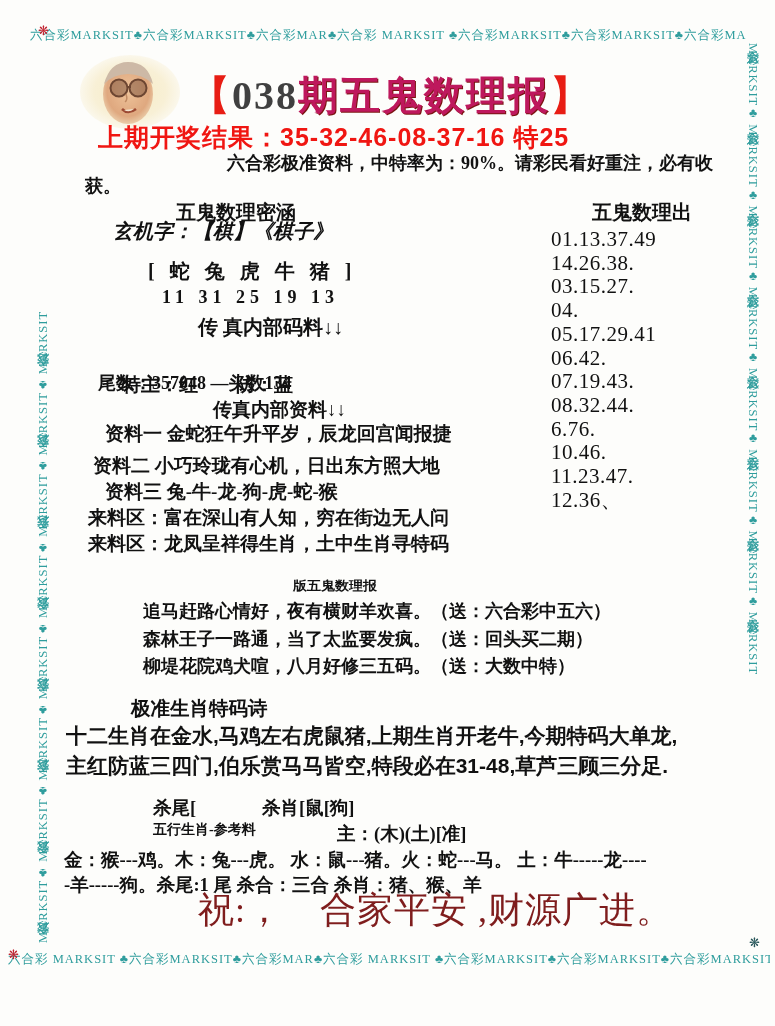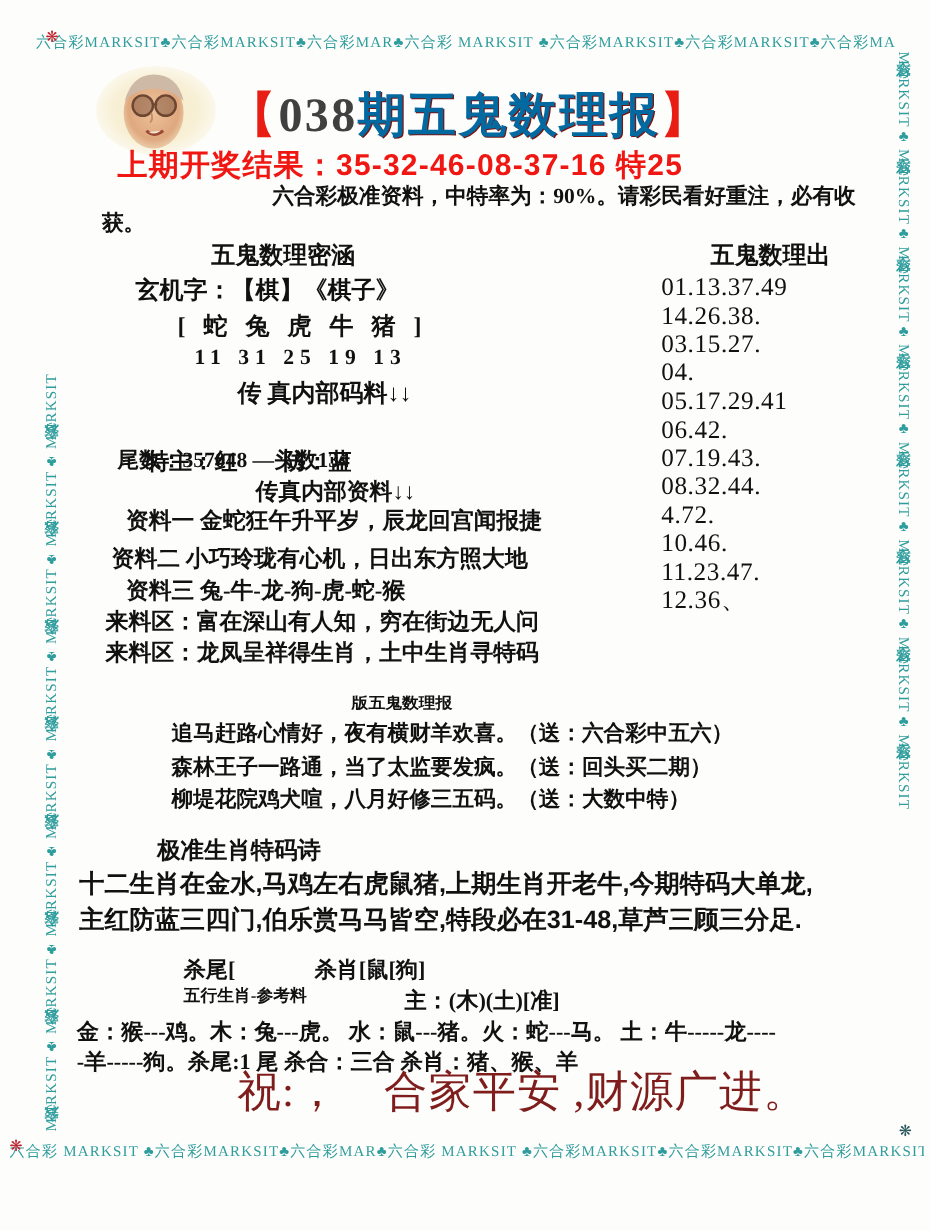--- a/index.html
+++ b/index.html
@@ -32,21 +32,21 @@
   
   .abs{position:absolute;white-space:nowrap;}
   .cnb{font-weight:bold;}
   .title-line{
     left:190px;top:68px;
     font-size:40px;font-weight:bold;
     letter-spacing:2px;
   }
   .title-bracket{color:#e81d14;}
   .title-issue{color:#404040;}
-  .title-rest{color:#0369a1;text-shadow:1px 1px 0 #7a1410;font-family:Liberation Serif, serif;}
+  .title-rest{color:#be185d;text-shadow:1px 1px 0 #7a1410;font-family:Liberation Serif, serif;}
   .result-line{
     left:98px;top:121px;
     font-size:25px;font-weight:bold;
     color:#f01612;
     font-family:"Liberation Sans","DejaVu Sans",sans-serif;
     letter-spacing:1px;
   }
   .intro{
     left:85px;top:152px;width:652px;
     font-size:18px;font-weight:bold;
@@ -114,21 +114,21 @@
 
   <div class="abs title-line">
     <span class="title-bracket">【</span><span class="title-issue">038</span><span class="title-rest">期五鬼数理报</span><span class="title-bracket">】</span>
   </div>
 
   <div class="abs result-line">上期开奖结果：35-32-46-08-37-16 特25</div>
 
   <div class="abs intro">六合彩极准资料，中特率为：90%。请彩民看好重注，必有收获。</div>
 
   <div class="abs sec-head" style="left:176px;top:199px;">五鬼数理密涵</div>
-  <div class="abs cnb" style="left:113px;top:228px;font-size:20px;">玄机字：【棋】《棋子》</div>
+  <div class="abs cnb" style="left:113px;top:218px;font-size:20px;font-style:italic;">玄机字：【棋】《棋子》</div>
   <div class="abs cnb" style="left:148px;top:258px;font-size:20px;letter-spacing:5px;">[ 蛇 兔 虎 牛 猪 ]</div>
   <div class="abs cnb" style="left:162px;top:287px;font-size:18px;letter-spacing:5px;">11 31 25 19 13</div>
   <div class="abs cnb" style="left:198px;top:314px;font-size:20px;">传 真内部码料↓↓</div>
   <div class="abs cnb" style="left:122px;top:344px;font-size:19px;margin-top:28px;">特主：红　　防：蓝</div>
   <div class="abs cnb" style="left:98px;top:371px;font-size:18px;">尾数：357048 —头数134</div>
   <div class="abs cnb" style="left:213px;top:397px;font-size:19px;">传真内部资料↓↓</div>
 
   <div class="abs cnb" style="left:105px;top:421px;font-size:19px;">
     <span>资料一</span>
     <span>金蛇狂午升平岁，辰龙回宫闻报捷</span>
@@ -151,21 +151,21 @@
   <div class="abs sec-head" style="left:592px;top:199px;">五鬼数理出</div>
   <div class="abs num-col">
     <div>01.13.37.49</div>
     <div>14.26.38.</div>
     <div>03.15.27.</div>
     <div>04.</div>
     <div>05.17.29.41</div>
     <div>06.42.</div>
     <div>07.19.43.</div>
     <div>08.32.44.</div>
-    <div>4.72.</div>
+    <div>6.76.</div>
     <div>10.46.</div>
     <div>11.23.47.</div>
     <div>12.36、</div>
   </div>
 
   <div class="abs cnb" style="left:293px;top:577px;font-size:14px;transform:scaleY(0.92);">版五鬼数理报</div>
   <div class="abs poem-lines">
     <div>追马赶路心情好，夜有横财羊欢喜。（送：六合彩中五六）</div>
     <div>森林王子一路通，当了太监要发疯。（送：回头买二期）</div>
     <div>柳堤花院鸡犬喧，八月好修三五码。（送：大数中特）</div>

